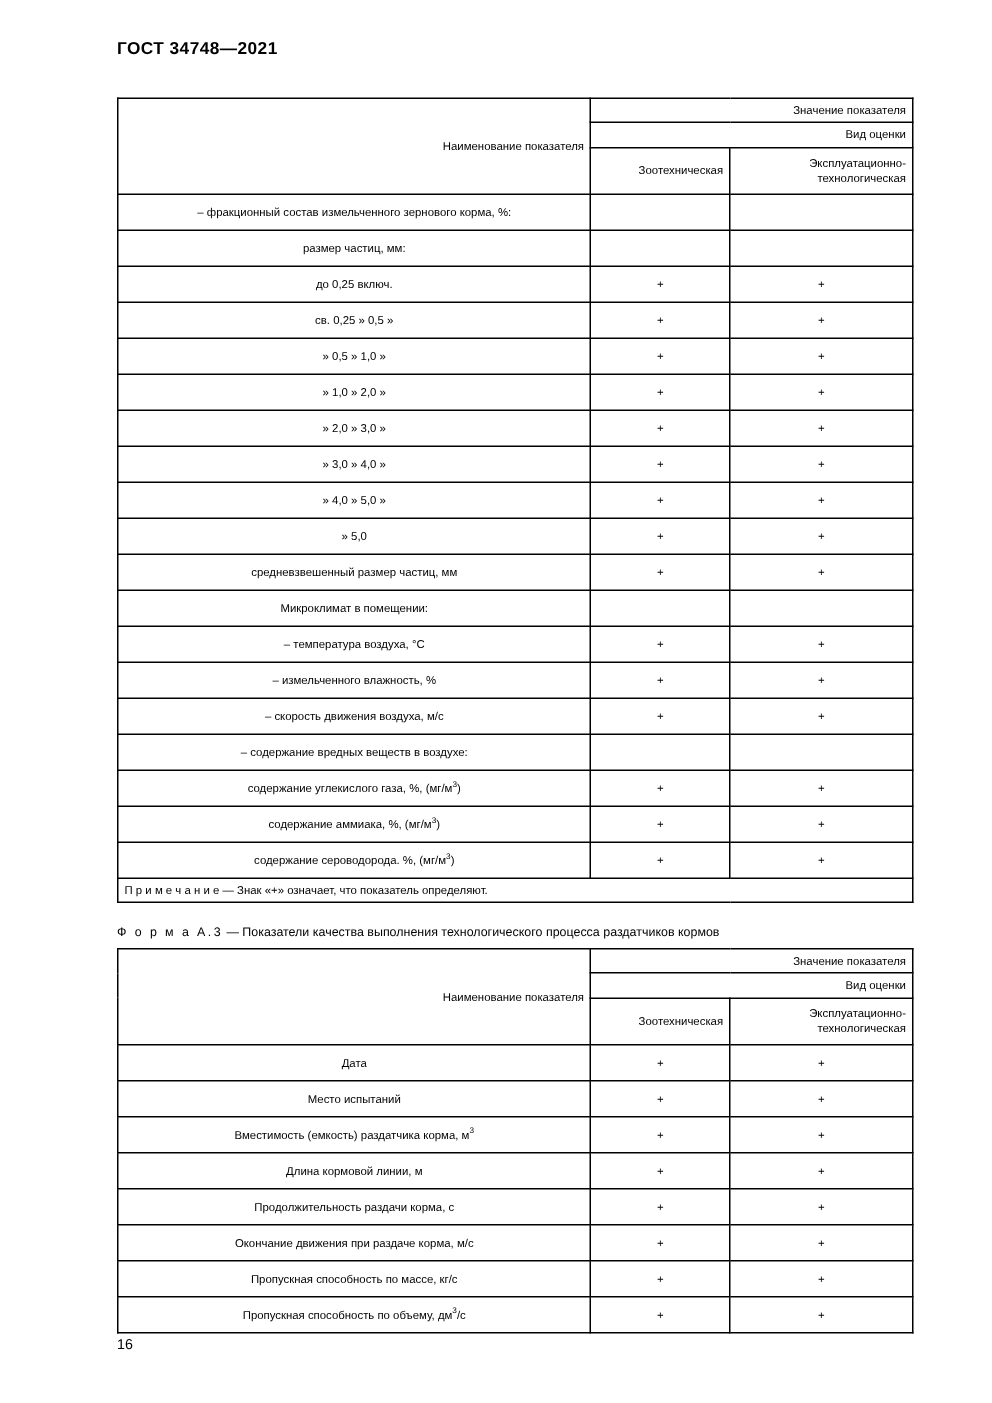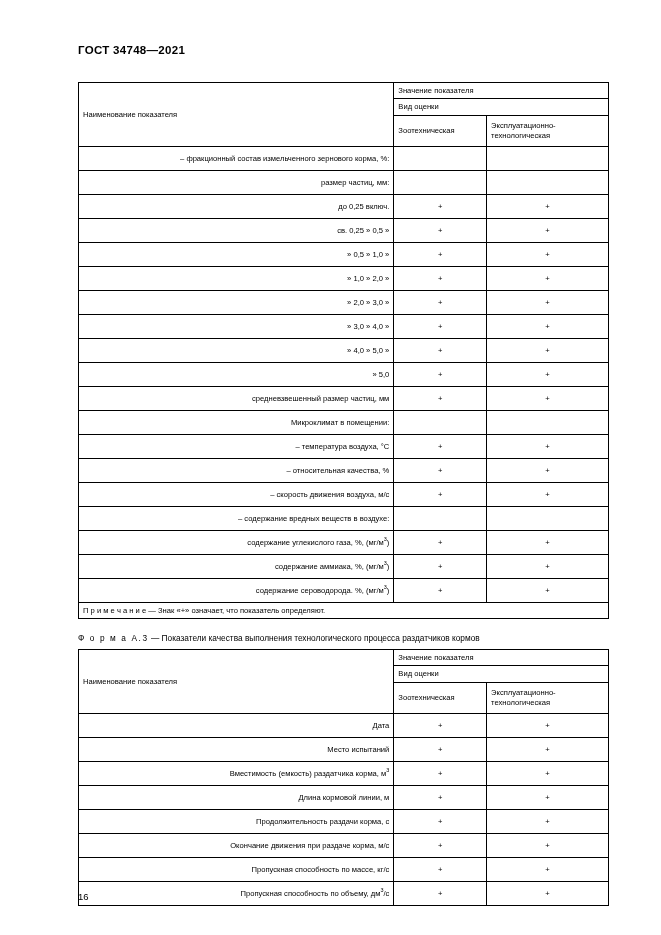--- a/index.html
+++ b/index.html
@@ -13,21 +13,21 @@
     position: relative;
     font-family: "Liberation Sans", sans-serif;
     color: #000000;
   }
   .page {
     position: absolute;
     left: 0; top: 0;
     width: 661px;
     height: 935px;
     box-sizing: border-box;
-    padding: 44px 52px 30px 78px;
+    padding: 27px 52px 30px 78px;
   }
   .doc-header {
     font-size: 11.5px;
     font-weight: bold;
     letter-spacing: 0.3px;
     margin: 0 0 26px 0;
   }
   .form-caption {
     font-size: 8.5px;
     font-style: italic;
@@ -46,25 +46,25 @@
     table-layout: fixed;
   }
   table.grid td, table.grid th {
     border: 1px solid #000000;
     font-weight: normal;
     font-size: 7.6px;
     padding: 3px 4px;
     vertical-align: middle;
   }
   .hdr-center {
-    text-align: left;
+    text-align: right;
     line-height: 1.25;
   }
   .cell-name {
-    text-align: right;
+    text-align: center;
     padding-left: 6px;
     height: 17px;
   }
   .mark {
     text-align: center;
     font-size: 9px;
   }
   .lvl0 { padding-left: 6px; }
   .lvl1 { padding-left: 24px; }
   .lvl2 { padding-left: 62px; }
@@ -173,21 +173,21 @@
           <td class="cell-name lvl1">Микроклимат в помещении:</td>
           <td class="mark"></td>
           <td class="mark"></td>
         </tr>
         <tr class="row-h">
           <td class="cell-name lvl0">–  температура воздуха, °С</td>
           <td class="mark">+</td>
           <td class="mark">+</td>
         </tr>
         <tr class="row-h">
-          <td class="cell-name lvl0">–  относительная качества, %</td>
+          <td class="cell-name lvl0">–  измельченного влажность, %</td>
           <td class="mark">+</td>
           <td class="mark">+</td>
         </tr>
         <tr class="row-h">
           <td class="cell-name lvl0">–  скорость движения воздуха, м/с</td>
           <td class="mark">+</td>
           <td class="mark">+</td>
         </tr>
         <tr class="row-h">
           <td class="cell-name lvl0">–  содержание вредных веществ в воздухе:</td>

